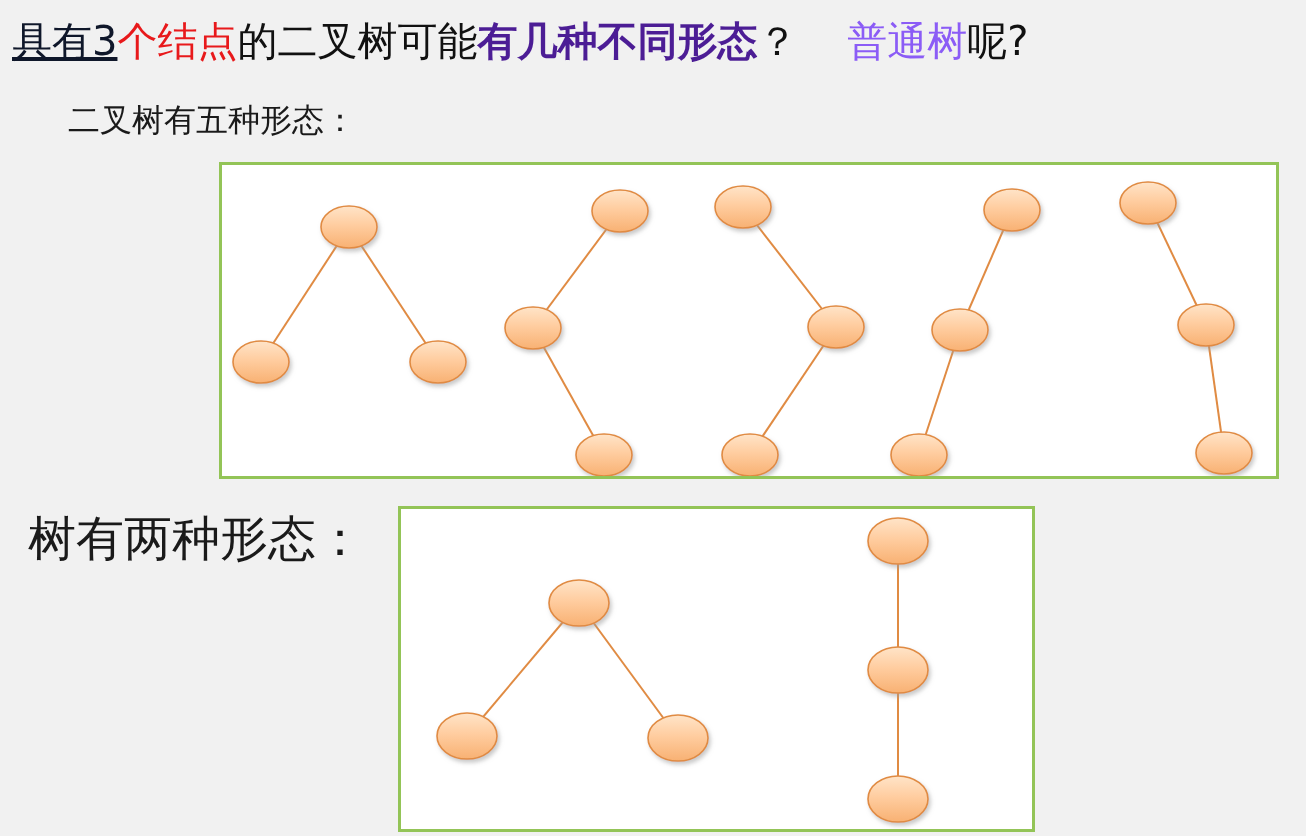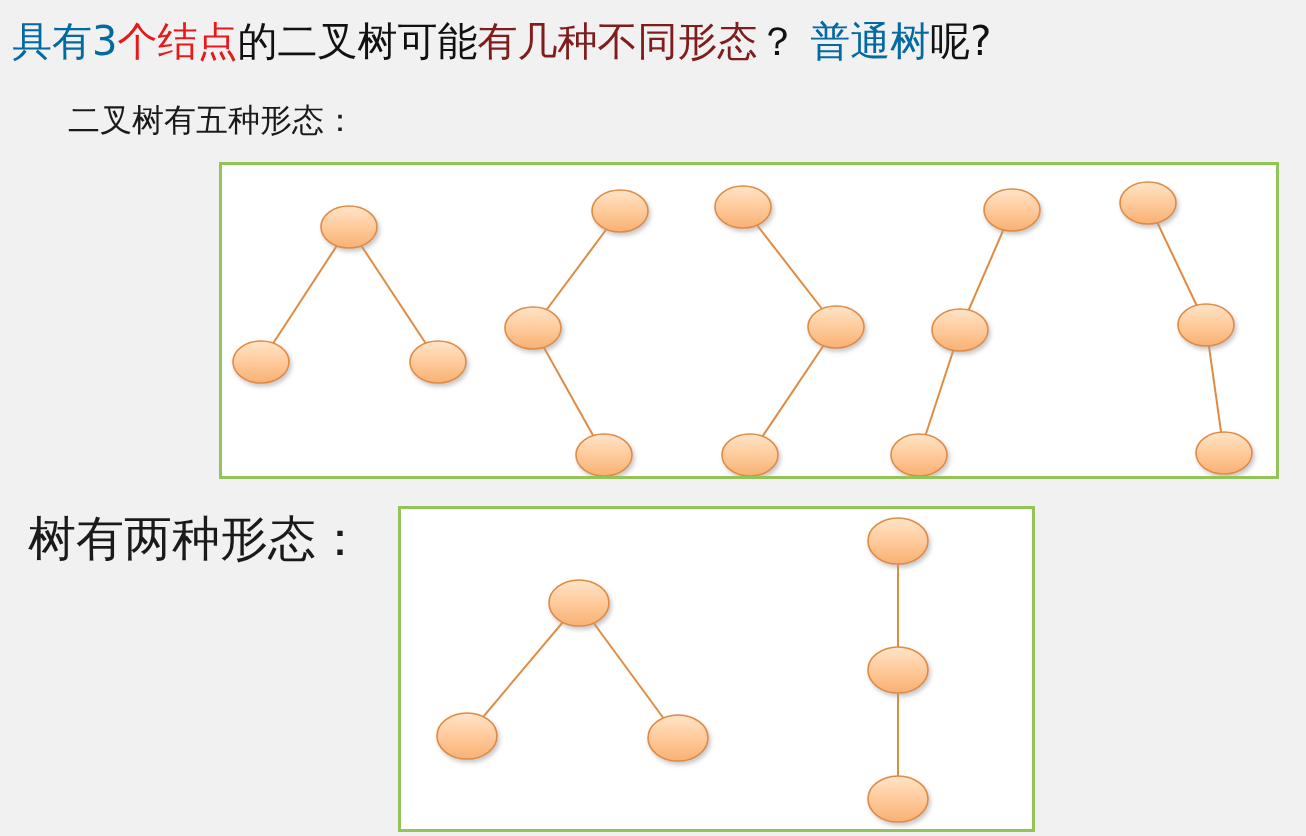--- a/index.html
+++ b/index.html
@@ -74,21 +74,21 @@
     display: block;
     width: 100%;
     height: 100%;
   }
 </style>
 </head>
 <body>
 
 <div class="slide">
 
-  <div class="title" id="title-line"><span style="color: #0369a1;">具有3</span><span style="color: rgb(232, 25, 27);">个结点</span><span style="color: rgb(17, 17, 17); text-align: center;">的二叉树可能</span><span style="color: #7f1d1d;">有几种不同形态</span><span style="color: rgb(17, 17, 17);">？ </span><span style="color: #0369a1;">普通树</span><span style="color: rgb(17, 17, 17);">呢?</span></div>
+  <div class="title" id="title-line"><span style="color: #0f172a; text-decoration: underline;">具有3</span><span style="color: rgb(232, 25, 27);">个结点</span><span style="color: rgb(17, 17, 17); text-align: center;">的二叉树可能</span><span style="color: #4c1d95; font-weight: bold;">有几种不同形态</span><span style="color: rgb(17, 17, 17);">？ </span><span style="color: #8b5cf6; margin-left: 37px;">普通树</span><span style="color: rgb(17, 17, 17);">呢?</span></div>
 
   <div class="subtitle-a">二叉树有五种形态：</div>
 
   <div class="panel panel-top">
     <svg id="svg-binary" viewBox="0 0 1054 311" preserveAspectRatio="none">
       <defs>
         <linearGradient id="nodeGrad" x1="0" y1="0" x2="0" y2="1">
           <stop offset="0%" stop-color="#ffe4c8"></stop>
           <stop offset="45%" stop-color="#ffcda0"></stop>
           <stop offset="100%" stop-color="#f8b173"></stop>

